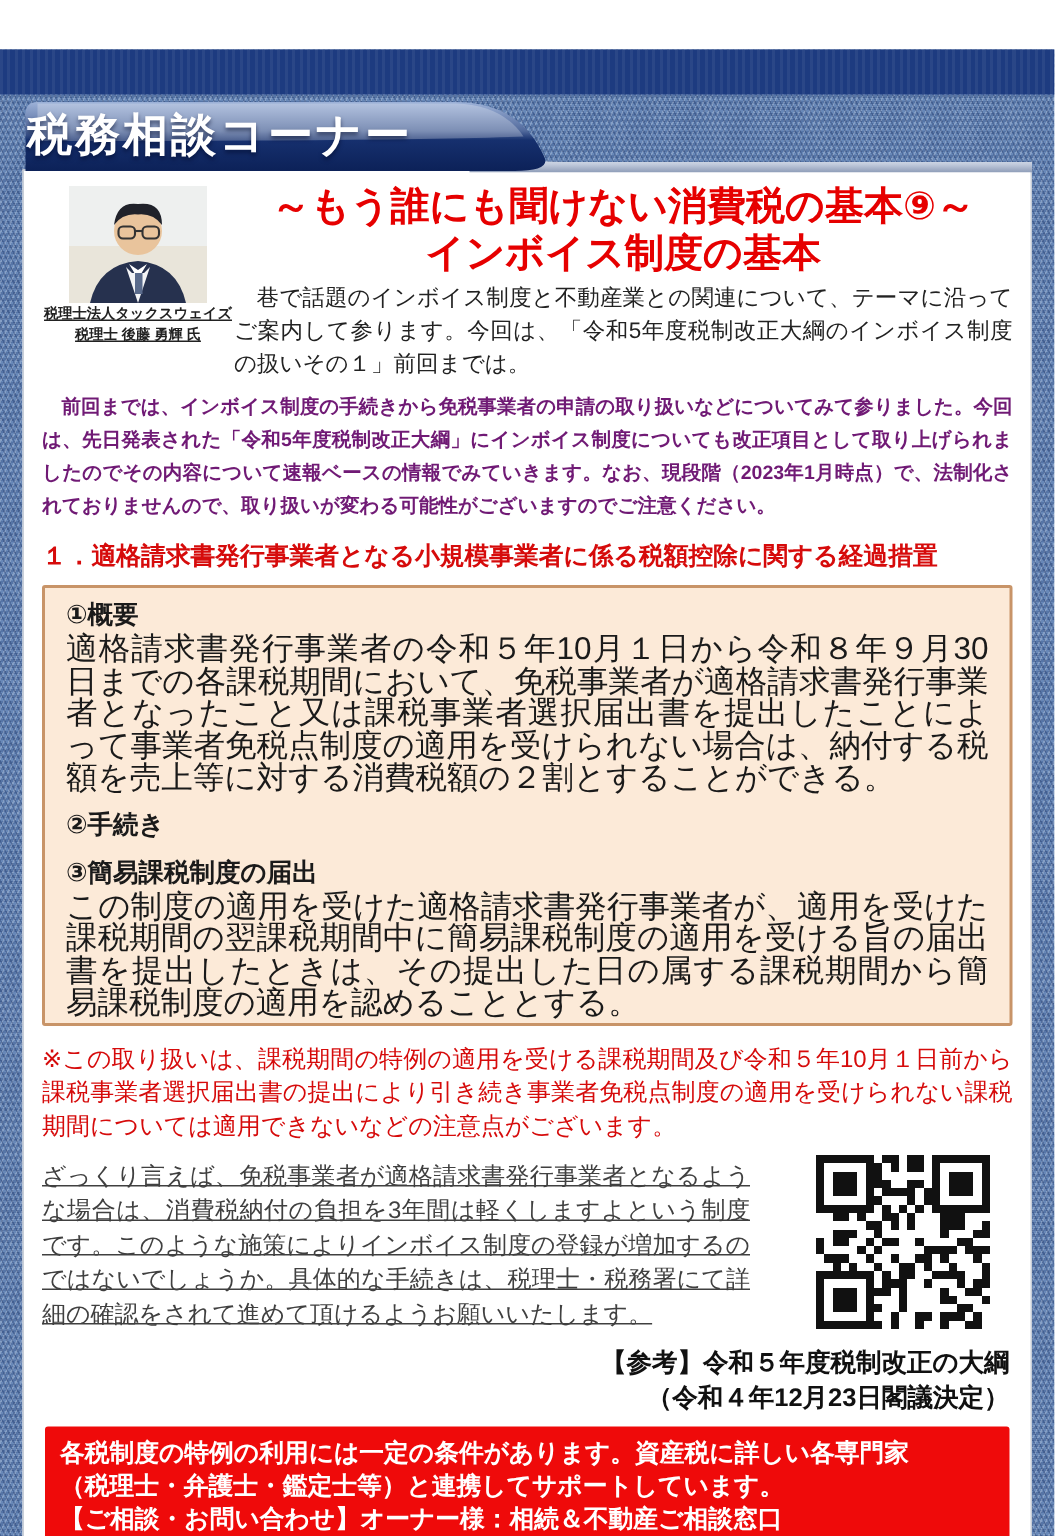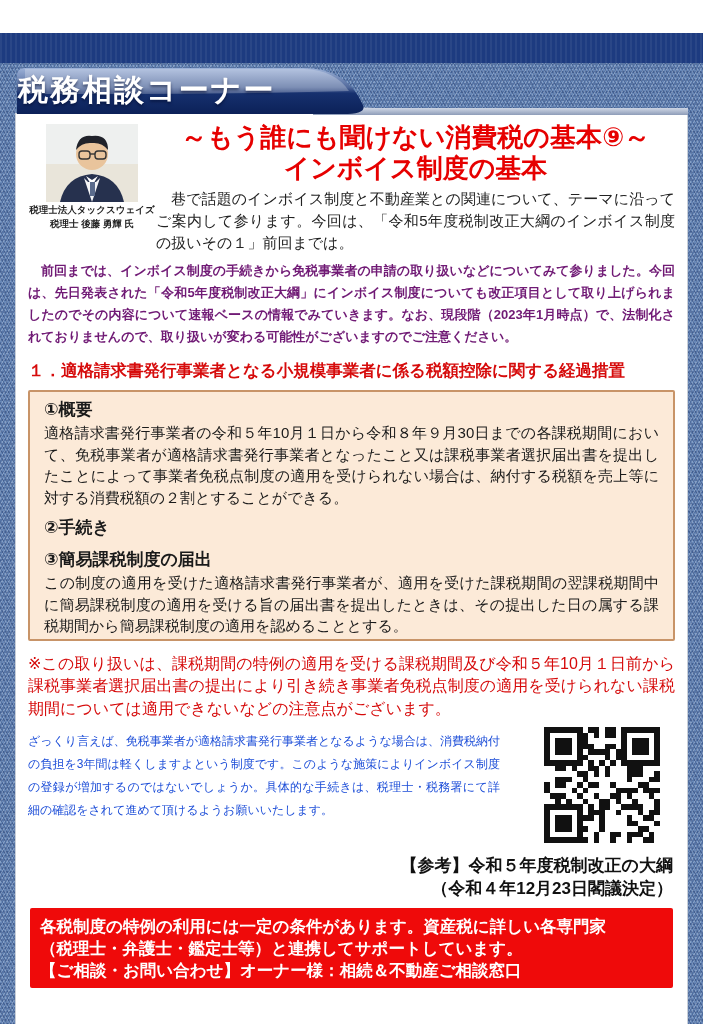--- a/index.html
+++ b/index.html
@@ -13,36 +13,36 @@
   .topbar{position:absolute;left:0;top:0;width:703px;height:30px;background:#1d3b80;
     background-image:repeating-linear-gradient(90deg, rgba(255,255,255,.06) 0 2px, transparent 2px 5px);}
   .panel{position:absolute;left:15px;top:80px;width:673px;height:922px;background:#ffffff;
     box-sizing:border-box;padding:8px 12px 6px 12px;border:1px solid #c9cfd8;}
   .banner{position:absolute;left:15px;top:34px;width:673px;height:48px;z-index:3;}
   .banner-title{position:absolute;left:18px;top:37px;z-index:4;color:#fff;font-weight:bold;
     font-size:30px;letter-spacing:2px;text-shadow:0 2px 3px rgba(0,10,40,.55);}
   .masthead{display:flex;}
   .photo-col{width:128px;flex:0 0 128px;text-align:center;}
   .photo{width:92px;height:78px;margin:2px auto 0;display:block;background:#e7e3d8;}
-  .caption{font-size:9.5px;font-weight:bold;color:#222;line-height:12px;margin-top:2px;}
+  .caption{font-size:9.5px;font-weight:bold;color:#222;line-height:12px;margin-top:2px;text-decoration:underline;}
   .title-col{flex:1;text-align:center;}
   .main-title{color:#e60000;font-weight:bold;font-size:26px;line-height:31px;}
   .intro{text-align:left;font-size:15px;line-height:22px;color:#222;margin-top:4px;
     text-align:justify;}
   .lead{font-size:13px;line-height:22px;color:#701a75;margin-top:6px;text-align:justify;font-weight:bold;}
   .sec-heading{color:#d60b0b;font-weight:bold;font-size:16.5px;margin-top:12px;}
   .beige-box{margin-top:8px;background:#fcead8;border:2px solid #c89468;border-radius:2px;
     padding:6px 14px 2px 14px;color:#1a1a1a;}
   .item-title{font-weight:bold;font-size:17px;line-height:24px;margin-top:8px;}
-  .item-body{font-size:15px;line-height:21.5px;text-align:justify;}
+  .item-body{font-size:21px;line-height:21.5px;text-align:justify;}
   .note{color:#d60b0b;font-weight:normal;font-size:16px;line-height:22.5px;margin-top:12px;
     text-align:justify;}
   .sum-row{display:flex;margin-top:10px;}
-  .summary{width:472px;flex:0 0 472px;font-size:12px;line-height:23px;color:#1d4ed8;
-    text-align:justify;}
+  .summary{width:472px;flex:0 0 472px;font-size:16px;line-height:23px;color:#404040;
+    text-align:justify;text-decoration:underline;}
   .qr-wrap{flex:1;display:flex;justify-content:flex-end;align-items:flex-start;}
   .qr{width:138px;height:138px;background:#fff;margin-right:4px;margin-top:-14px;}
   .reference{text-align:right;font-weight:bold;font-size:17px;line-height:23px;color:#111;
     margin-top:0;padding-right:2px;}
   .footer-box{margin-top:8px;margin-left:2px;margin-right:2px;background:#ef0a0a;
     color:#fff;font-weight:bold;font-size:16.5px;line-height:22px;
     padding:7px 10px;border-radius:2px;}
   .footer-box .fl3{text-align:left;}
 </style>
 </head>

